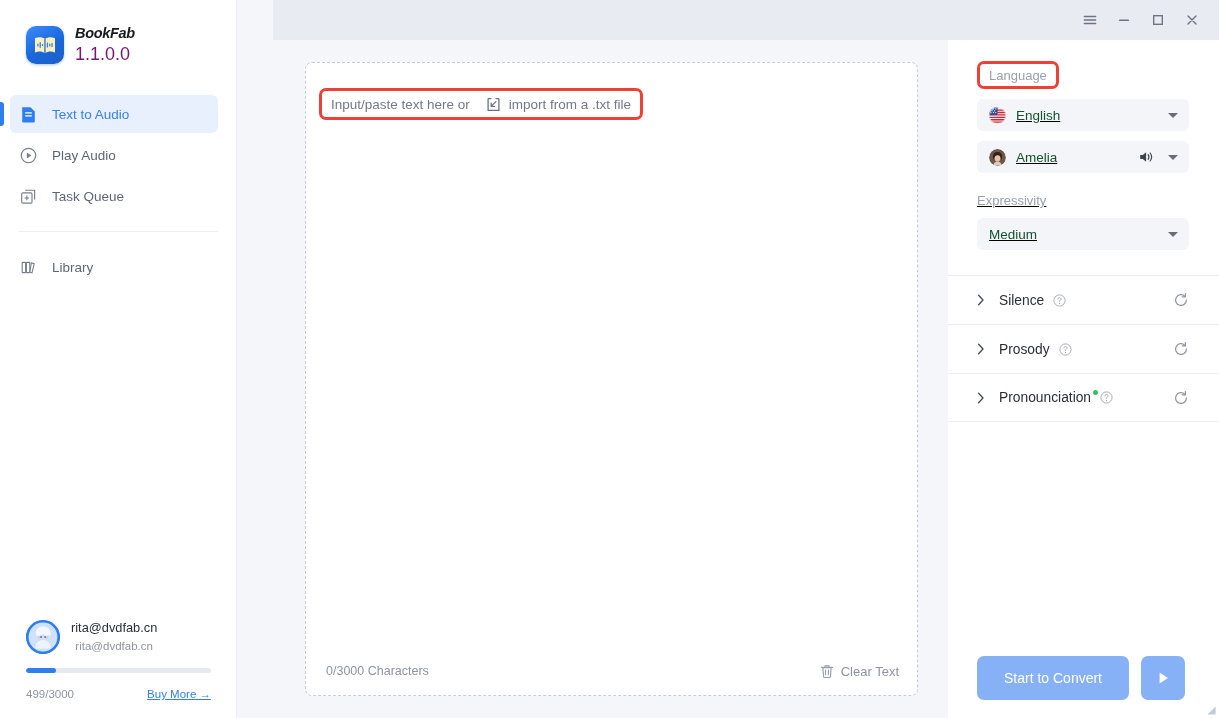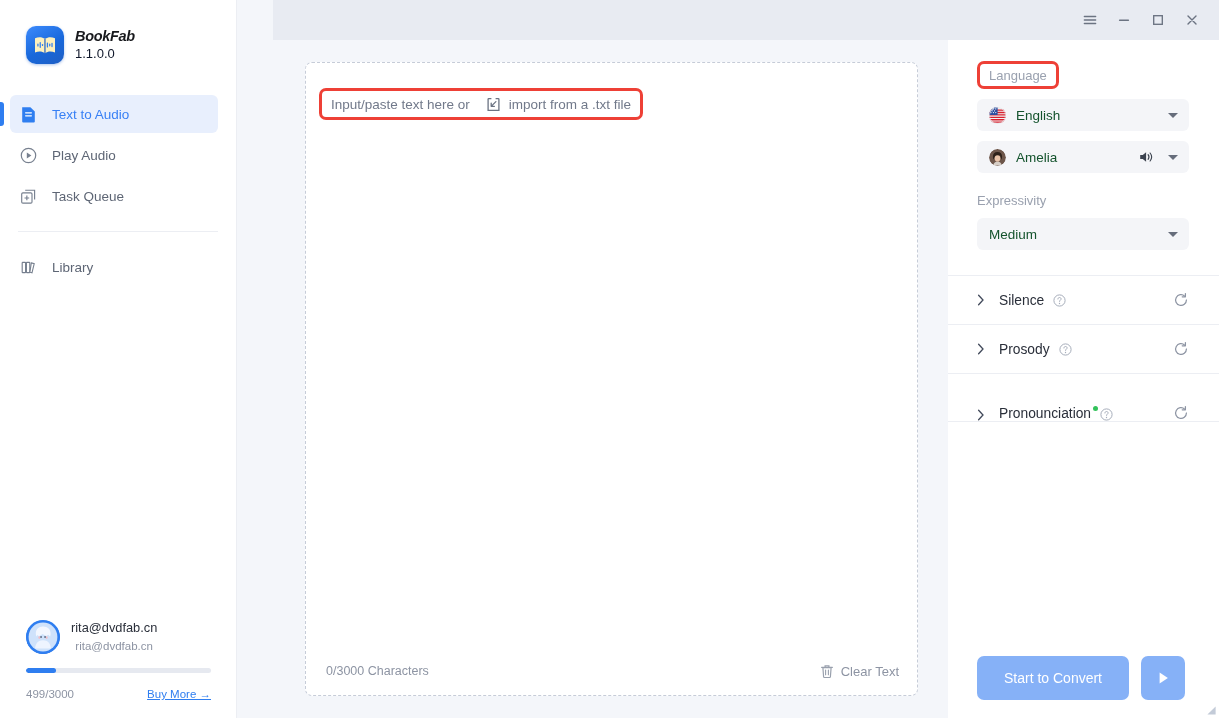--- a/index.html
+++ b/index.html
@@ -40,21 +40,21 @@
     background: linear-gradient(150deg,#3d8bfd 0%,#1868db 55%,#1f5fc4 100%);
     display: flex; align-items: center; justify-content: center;
     flex: 0 0 38px;
     box-shadow: 0 1px 3px rgba(24,90,200,.35);
   }
   .brand-text { margin-left: 11px; line-height: 1.15; }
   .brand-name {
     font-size: 14.5px; font-weight: bold; font-style: italic;
     color: #18191d; letter-spacing: -0.3px;
   }
-  .brand-ver { font-size: 13px; color: #0f172a; margin-top: 2px; }
+  .brand-ver { font-size: 18px; color: #701a75; margin-top: 2px; }
 
   .nav { margin-top: 27px; }
   .nav-item {
     position: relative;
     display: flex; align-items: center;
     height: 38px;
     margin: 0 18px 0 10px;
     padding-left: 8px;
     border-radius: 6px;
     cursor: pointer;
@@ -199,21 +199,21 @@
   
   .right-panel {
     width: 271px;
     flex: 0 0 271px;
     background: #ffffff;
     position: relative;
     display: flex;
     flex-direction: column;
     padding: 0;
   }
-  .rp-inner { padding: 0 30px 0 29px; }
+  .rp-inner { padding: 0 30px 0 29px; text-decoration: underline; }
   .lang-label-hit {
     display: inline-flex; align-items: center;
     margin-top: 21px;
     height: 28px;
     padding: 0 9px;
     border: 3px solid #ee4036;
     border-radius: 7px;
   }
   .field-label { font-size: 13px; color: #9aa1af; }
   .select {
@@ -238,21 +238,21 @@
   .expr-label { display: block; margin-top: 20px; font-size: 13px; color: #9aa1af; }
 
   .sections { margin-top: 25px; }
   .section-row {
     height: 49px;
     display: flex; align-items: center;
     padding: 0 30px 0 29px;
     border-top: 1px solid #eceef3;
     cursor: pointer;
   }
-  .section-row:last-of-type { border-bottom: 1px solid #eceef3; align-items: flex-end; }
+  .section-row:last-of-type { border-bottom: 1px solid #eceef3; }
   .chev {
     width: 13px; flex: 0 0 13px;
     margin-right: 9px;
     display: flex; align-items: center;
   }
   .section-title { font-size: 13.8px; color: #2a2f3a; position: relative; }
   .green-dot {
     position: absolute; right: -7px; top: 0px;
     width: 5px; height: 5px; border-radius: 50%;
     background: #33c25b;

